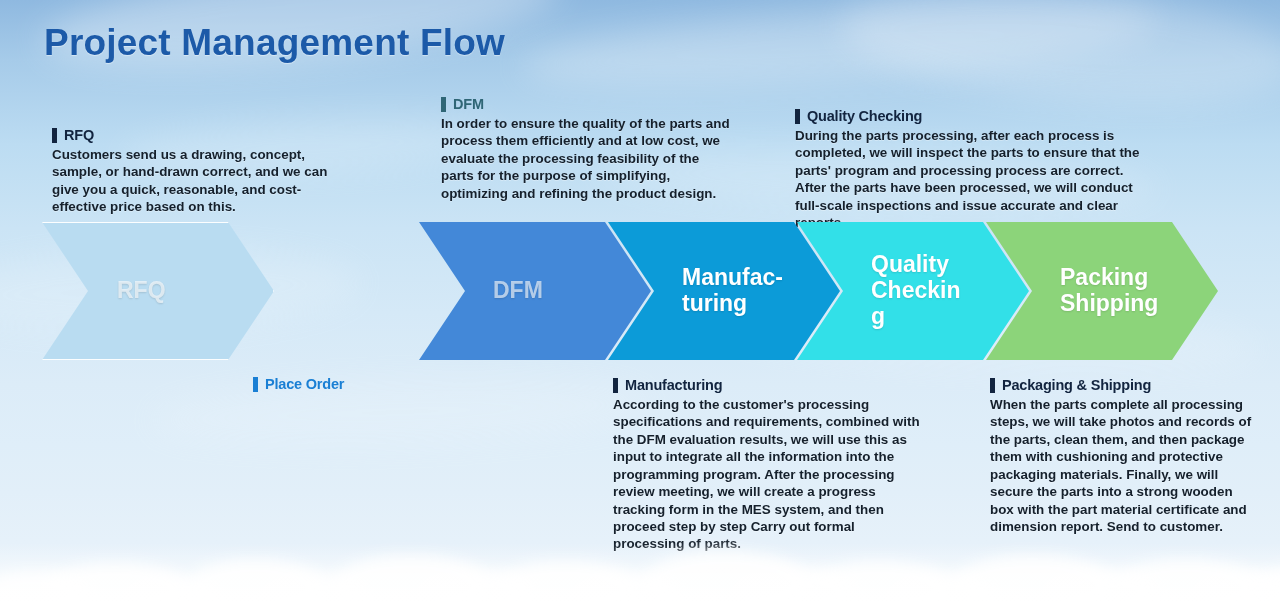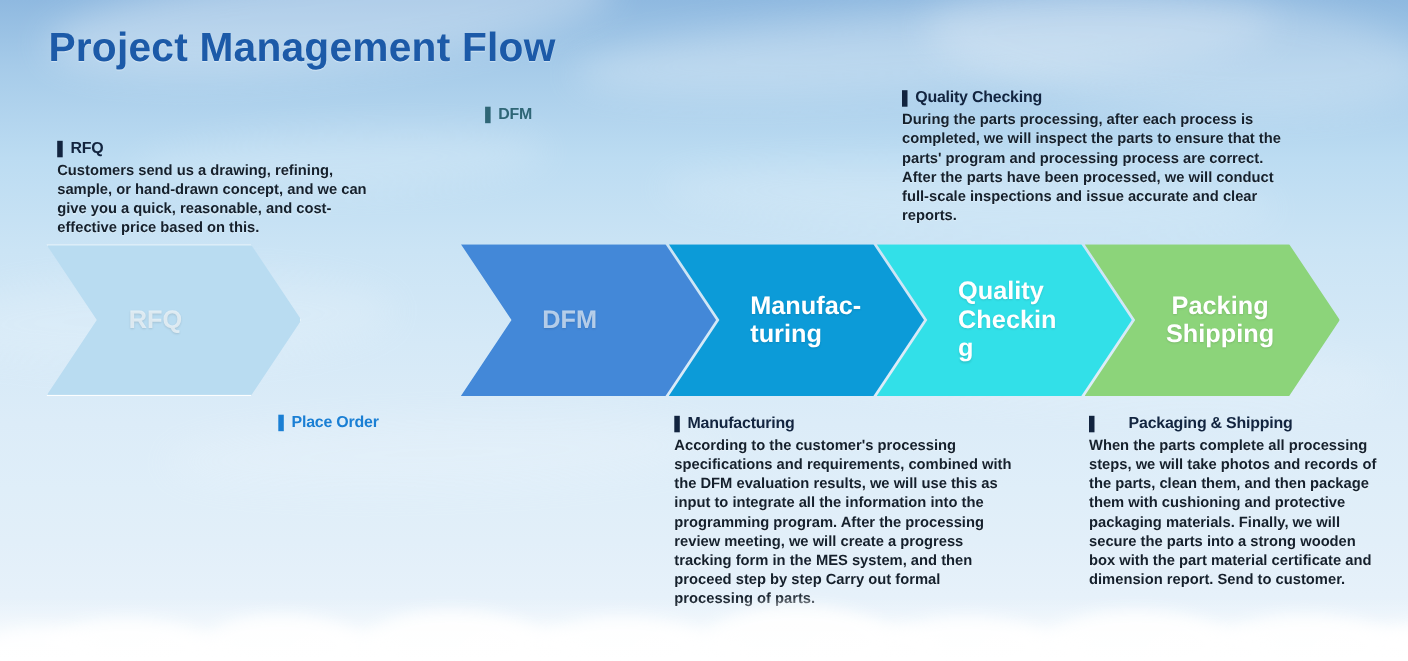--- a/index.html
+++ b/index.html
@@ -160,29 +160,30 @@
   <div class="cloudwisp w8"></div>
 
   <div id="title">Project Management Flow</div>
 
   <div id="callouts">
       <div class="callout" style="left: 52px; top: 127px; width: 300px;">
         <div class="head">
           <span class="bar" style="background: rgb(18, 36, 63);"></span>
           <span class="htext" style="color: rgb(18, 36, 63);">RFQ</span>
         </div>
-        <div class="body">Customers send us a drawing, refining, sample, or hand-drawn concept, and we can give you a quick, reasonable, and cost-effective price based on this.</div>
+        <div class="body">Customers send us a drawing, concept, sample, or hand-drawn correct, and we can give you a quick, reasonable, and cost-effective price based on this.</div>
       </div>
       <div class="callout" style="left: 441px; top: 96px; width: 292px;">
         <div class="head">
           <span class="bar" style="background: rgb(47, 102, 118);"></span>
           <span class="htext" style="color: rgb(47, 102, 118);">DFM</span>
         </div>
-      </div>
-      <div class="callout" style="left: 795px; top: 81px; width: 356px; margin-left: 25px;">
+        <div class="body">In order to ensure the quality of the parts and process them efficiently and at low cost, we evaluate the processing feasibility of the parts for the purpose of simplifying, optimizing and refining the product design.</div>
+      </div>
+      <div class="callout" style="left: 795px; top: 108px; width: 356px;">
         <div class="head">
           <span class="bar" style="background: rgb(18, 36, 63);"></span>
           <span class="htext" style="color: rgb(18, 36, 63);">Quality Checking</span>
         </div>
         <div class="body">During the parts processing, after each process is completed, we will inspect the parts to ensure that the parts' program and processing process are correct. After the parts have been processed, we will conduct full-scale inspections and issue accurate and clear reports.</div>
       </div>
       <div class="callout" style="left: 253px; top: 376px; width: 262px;">
         <div class="head">
           <span class="bar" style="background: rgb(26, 127, 212);"></span>
           <span class="htext" style="color: rgb(26, 127, 212);">Place Order</span>
@@ -191,21 +192,21 @@
       <div class="callout" style="left: 613px; top: 377px; width: 310px;">
         <div class="head">
           <span class="bar" style="background: rgb(18, 36, 63);"></span>
           <span class="htext" style="color: rgb(18, 36, 63);">Manufacturing</span>
         </div>
         <div class="body">According to the customer's processing specifications and requirements, combined with the DFM evaluation results, we will use this as input to integrate all the information into the programming program. After the processing review meeting, we will create a progress tracking form in the MES system, and then proceed step by step Carry out formal processing of parts.</div>
       </div>
       <div class="callout" style="left: 990px; top: 377px; width: 265px;">
         <div class="head">
           <span class="bar" style="background: rgb(18, 36, 63);"></span>
-          <span class="htext" style="color: rgb(18, 36, 63); margin-left: 24px;">Packaging &amp; Shipping</span>
+          <span class="htext" style="color: rgb(18, 36, 63);">Packaging &amp; Shipping</span>
         </div>
         <div class="body">When the parts complete all processing steps, we will take photos and records of the parts, clean them, and then package them with cushioning and protective packaging materials. Finally, we will secure the parts into a strong wooden box with the part material certificate and dimension report. Send to customer.</div>
       </div>
     </div>
 
   <div id="band">
       <div class="chev outline faded" style="left: 42px; width: 232px; background: rgb(185, 220, 241); z-index: 10;">
         <div class="clabel" style="white-space: pre-line;">RFQ</div>
       </div>
       <div class="chev faded" style="left: 419px; width: 232px; background: rgb(67, 136, 216); z-index: 12;">
@@ -213,21 +214,21 @@
       </div>
       <div class="chev" style="left: 797px; width: 232px; background: rgb(50, 224, 232); z-index: 14;">
         <div class="clabel" style="white-space: pre-line;">Quality
 Checkin
 g</div>
       </div>
       <div class="chev" style="left: 608px; width: 232px; background: rgb(12, 155, 216); z-index: 13;">
         <div class="clabel" style="white-space: pre-line;">Manufac-
 turing</div>
       </div>
-      <div class="chev" style="left: 986px; width: 232px; background: rgb(140, 212, 122); z-index: 15; text-align: center;">
+      <div class="chev" style="left: 986px; width: 232px; background: rgb(140, 212, 122); z-index: 15;">
         <div class="clabel" style="white-space: pre-line;">Packing
 Shipping</div>
       </div>
     </div>
 
   <div id="cloudbank">
       <div class="puff" style="left: 1245px; width: 136px; height: 52px;"></div>
       <div class="puff" style="left: 1190px; width: 112px; height: 46px;"></div>
       <div class="puff" style="left: 1110px; width: 152px; height: 58px;"></div>
       <div class="puff" style="left: 1040px; width: 120px; height: 48px;"></div>

